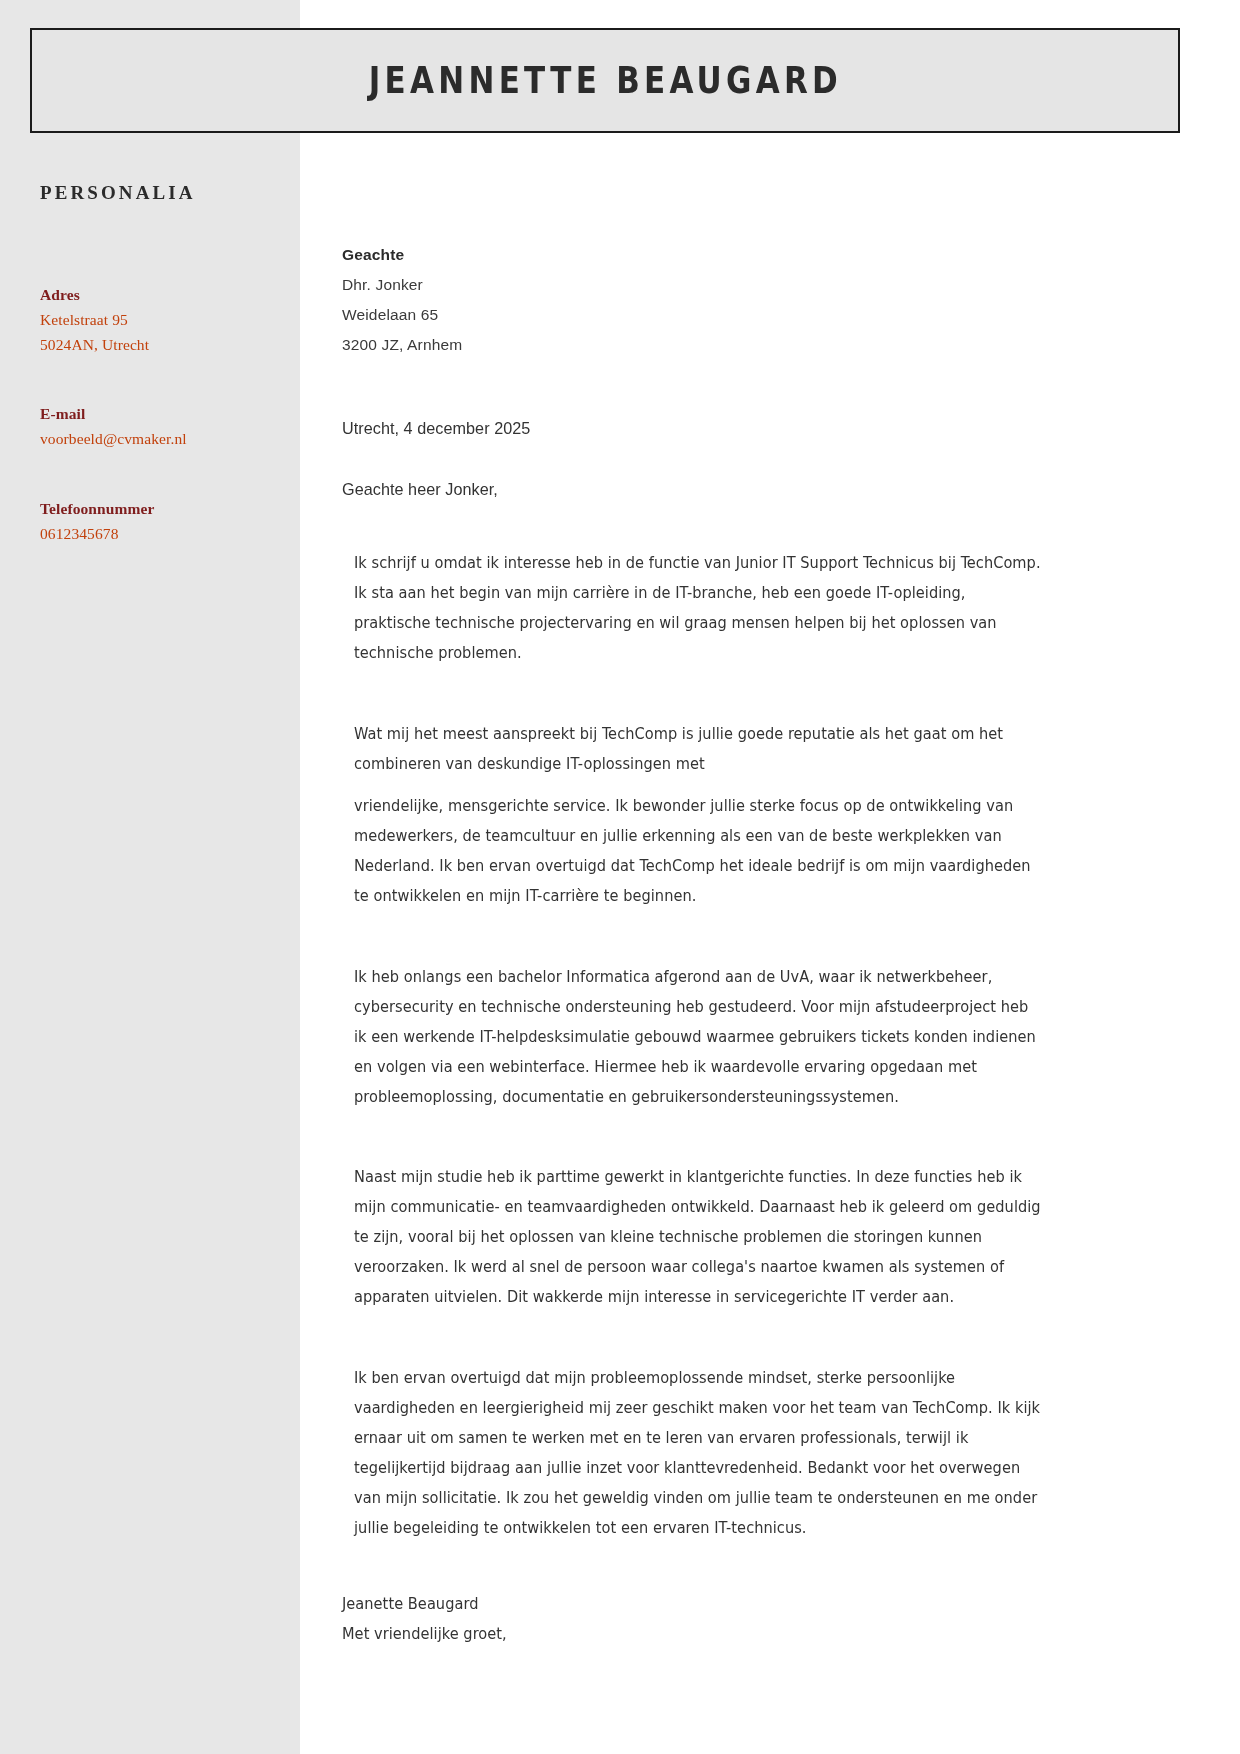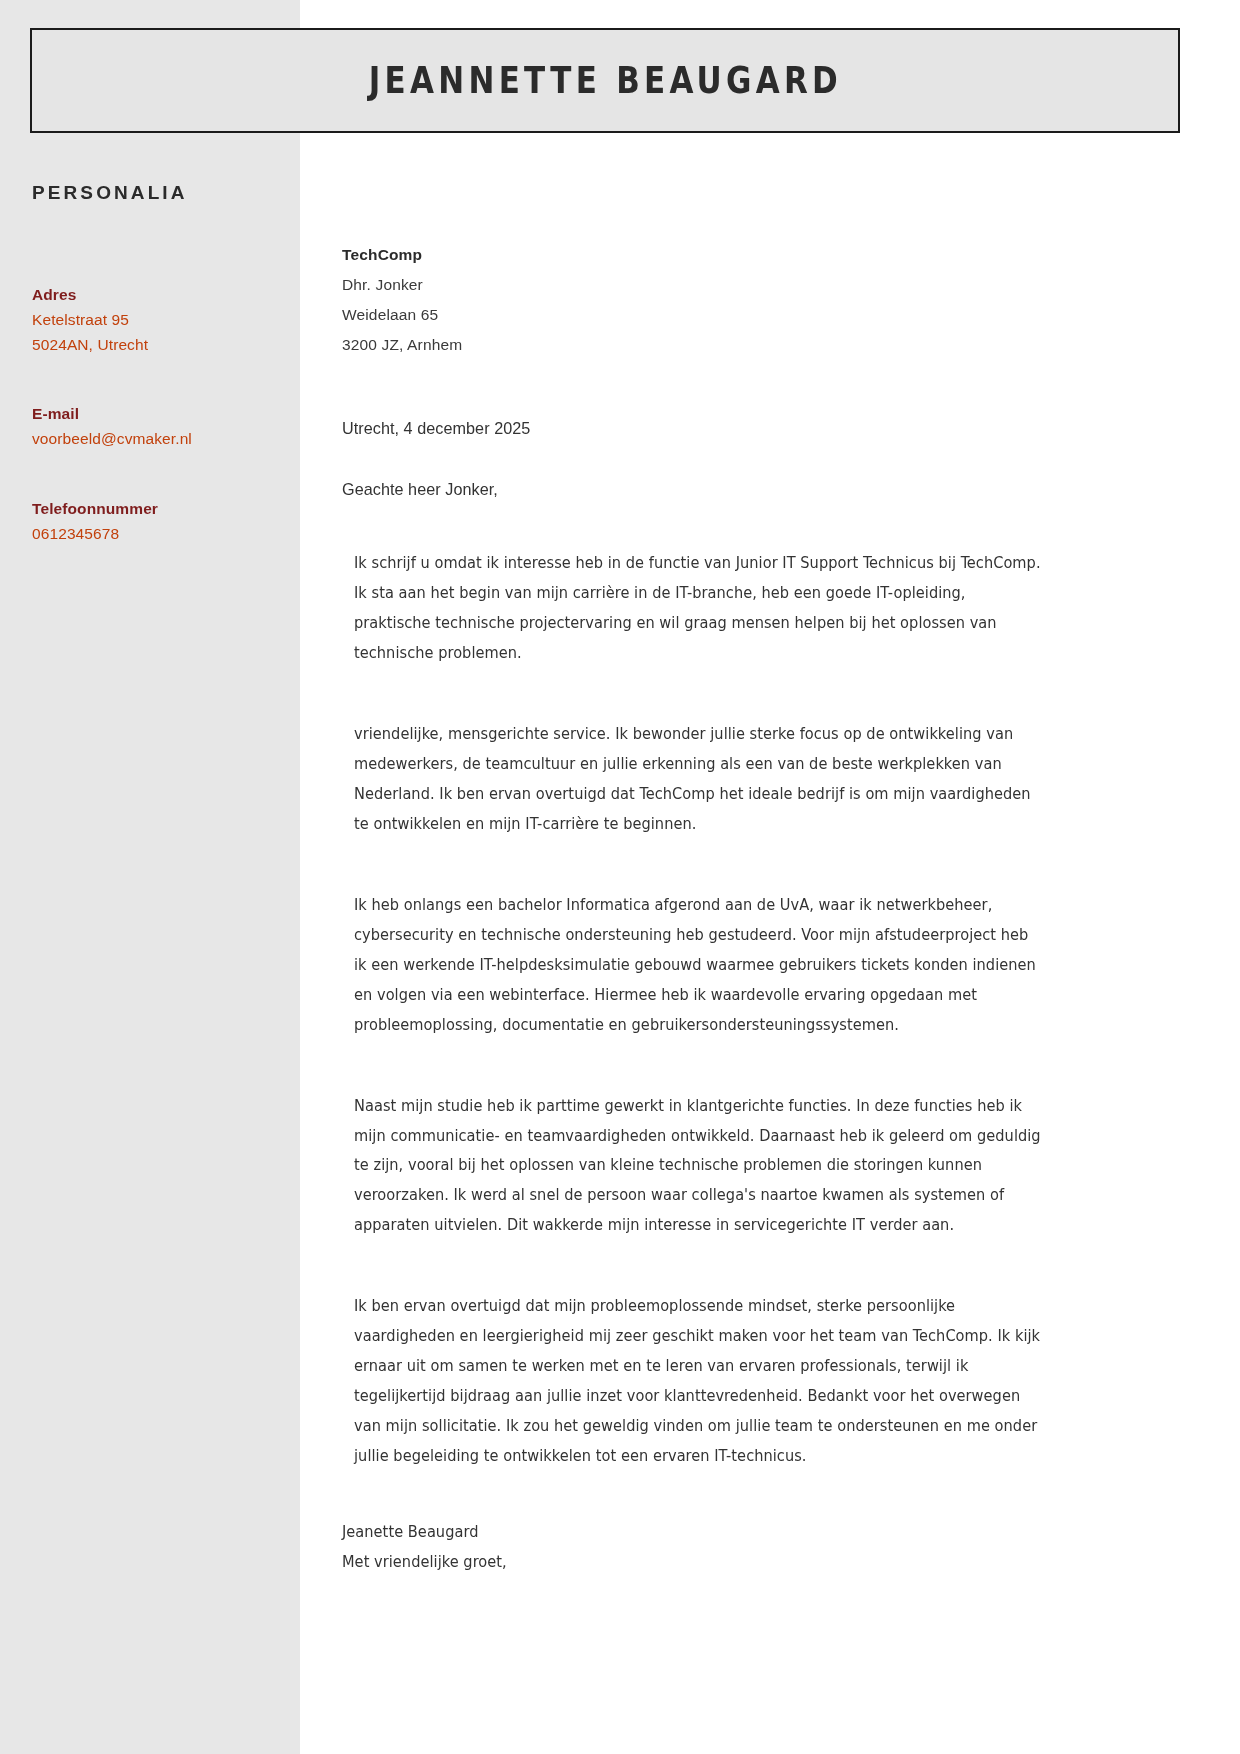--- a/index.html
+++ b/index.html
@@ -55,27 +55,28 @@
     letter-spacing: 4.6px;
     color: #2b2b2b;
     text-transform: uppercase;
     white-space: nowrap;
     transform: scaleX(0.93);
   }
 
   
   .sidebar {
     position: absolute;
-    left: 4px;
+    left: 12px;
     top: 0;
     width: 300px;
     height: 1754px;
     box-sizing: border-box;
     padding: 0 28px;
     z-index: 6;
+    font-family: Liberation Serif, serif;
   }
   .sidebar-title {
     position: absolute;
     left: 28px;
     top: 182px;
     font-size: 19px;
     font-weight: 700;
     letter-spacing: 3.1px;
     color: #2b2b2b;
     text-transform: uppercase;
@@ -200,37 +201,38 @@
         <div class="contact-label">Telefoonnummer</div>
         <div class="contact-value">0612345678</div>
       </div>
 
     </div>
   </div>
 
   <div class="letter">
 
     <div class="recipient">
-      <div class="recipient-company">TechComp</div>
+      <div class="recipient-company">Geachte</div>
       <div class="recipient-line">Dhr. Jonker</div>
       <div class="recipient-line">Weidelaan 65</div>
       <div class="recipient-line">3200 JZ, Arnhem</div>
     </div>
 
     <div class="body-block">
 
       <div class="letter-line">Utrecht, 4 december 2025</div>
       <div class="spacer-md"></div>
 
       <div class="letter-line">Geachte heer Jonker,</div>
       <div class="spacer-md"></div>
 
       <p class="letter-para">Ik schrijf u omdat ik interesse heb in de functie van Junior IT Support Technicus bij TechComp. Ik sta aan het begin van mijn carrière in de IT-branche, heb een goede IT-opleiding, praktische technische projectervaring en wil graag mensen helpen bij het oplossen van technische problemen.</p>
       <div class="spacer-sm"></div>
 
+      <p class="letter-para">Wat mij het meest aanspreekt bij TechComp is jullie goede reputatie als het gaat om het combineren van deskundige IT-oplossingen met</p>
       <p class="letter-para">vriendelijke, mensgerichte service. Ik bewonder jullie sterke focus op de ontwikkeling van medewerkers, de teamcultuur en jullie erkenning als een van de beste werkplekken van Nederland. Ik ben ervan overtuigd dat TechComp het ideale bedrijf is om mijn vaardigheden te ontwikkelen en mijn IT-carrière te beginnen.</p>
       <div class="spacer-sm"></div>
 
       <p class="letter-para">Ik heb onlangs een bachelor Informatica afgerond aan de UvA, waar ik netwerkbeheer, cybersecurity en technische ondersteuning heb gestudeerd. Voor mijn afstudeerproject heb ik een werkende IT-helpdesksimulatie gebouwd waarmee gebruikers tickets konden indienen en volgen via een webinterface. Hiermee heb ik waardevolle ervaring opgedaan met probleemoplossing, documentatie en gebruikersondersteuningssystemen.</p>
       <div class="spacer-sm"></div>
 
       <p class="letter-para">Naast mijn studie heb ik parttime gewerkt in klantgerichte functies. In deze functies heb ik mijn communicatie- en teamvaardigheden ontwikkeld. Daarnaast heb ik geleerd om geduldig te zijn, vooral bij het oplossen van kleine technische problemen die storingen kunnen veroorzaken. Ik werd al snel de persoon waar collega's naartoe kwamen als systemen of apparaten uitvielen. Dit wakkerde mijn interesse in servicegerichte IT verder aan.</p>
       <div class="spacer-sm"></div>
 
       <p class="letter-para">Ik ben ervan overtuigd dat mijn probleemoplossende mindset, sterke persoonlijke vaardigheden en leergierigheid mij zeer geschikt maken voor het team van TechComp. Ik kijk ernaar uit om samen te werken met en te leren van ervaren professionals, terwijl ik tegelijkertijd bijdraag aan jullie inzet voor klanttevredenheid. Bedankt voor het overwegen van mijn sollicitatie. Ik zou het geweldig vinden om jullie team te ondersteunen en me onder jullie begeleiding te ontwikkelen tot een ervaren IT-technicus.</p>

